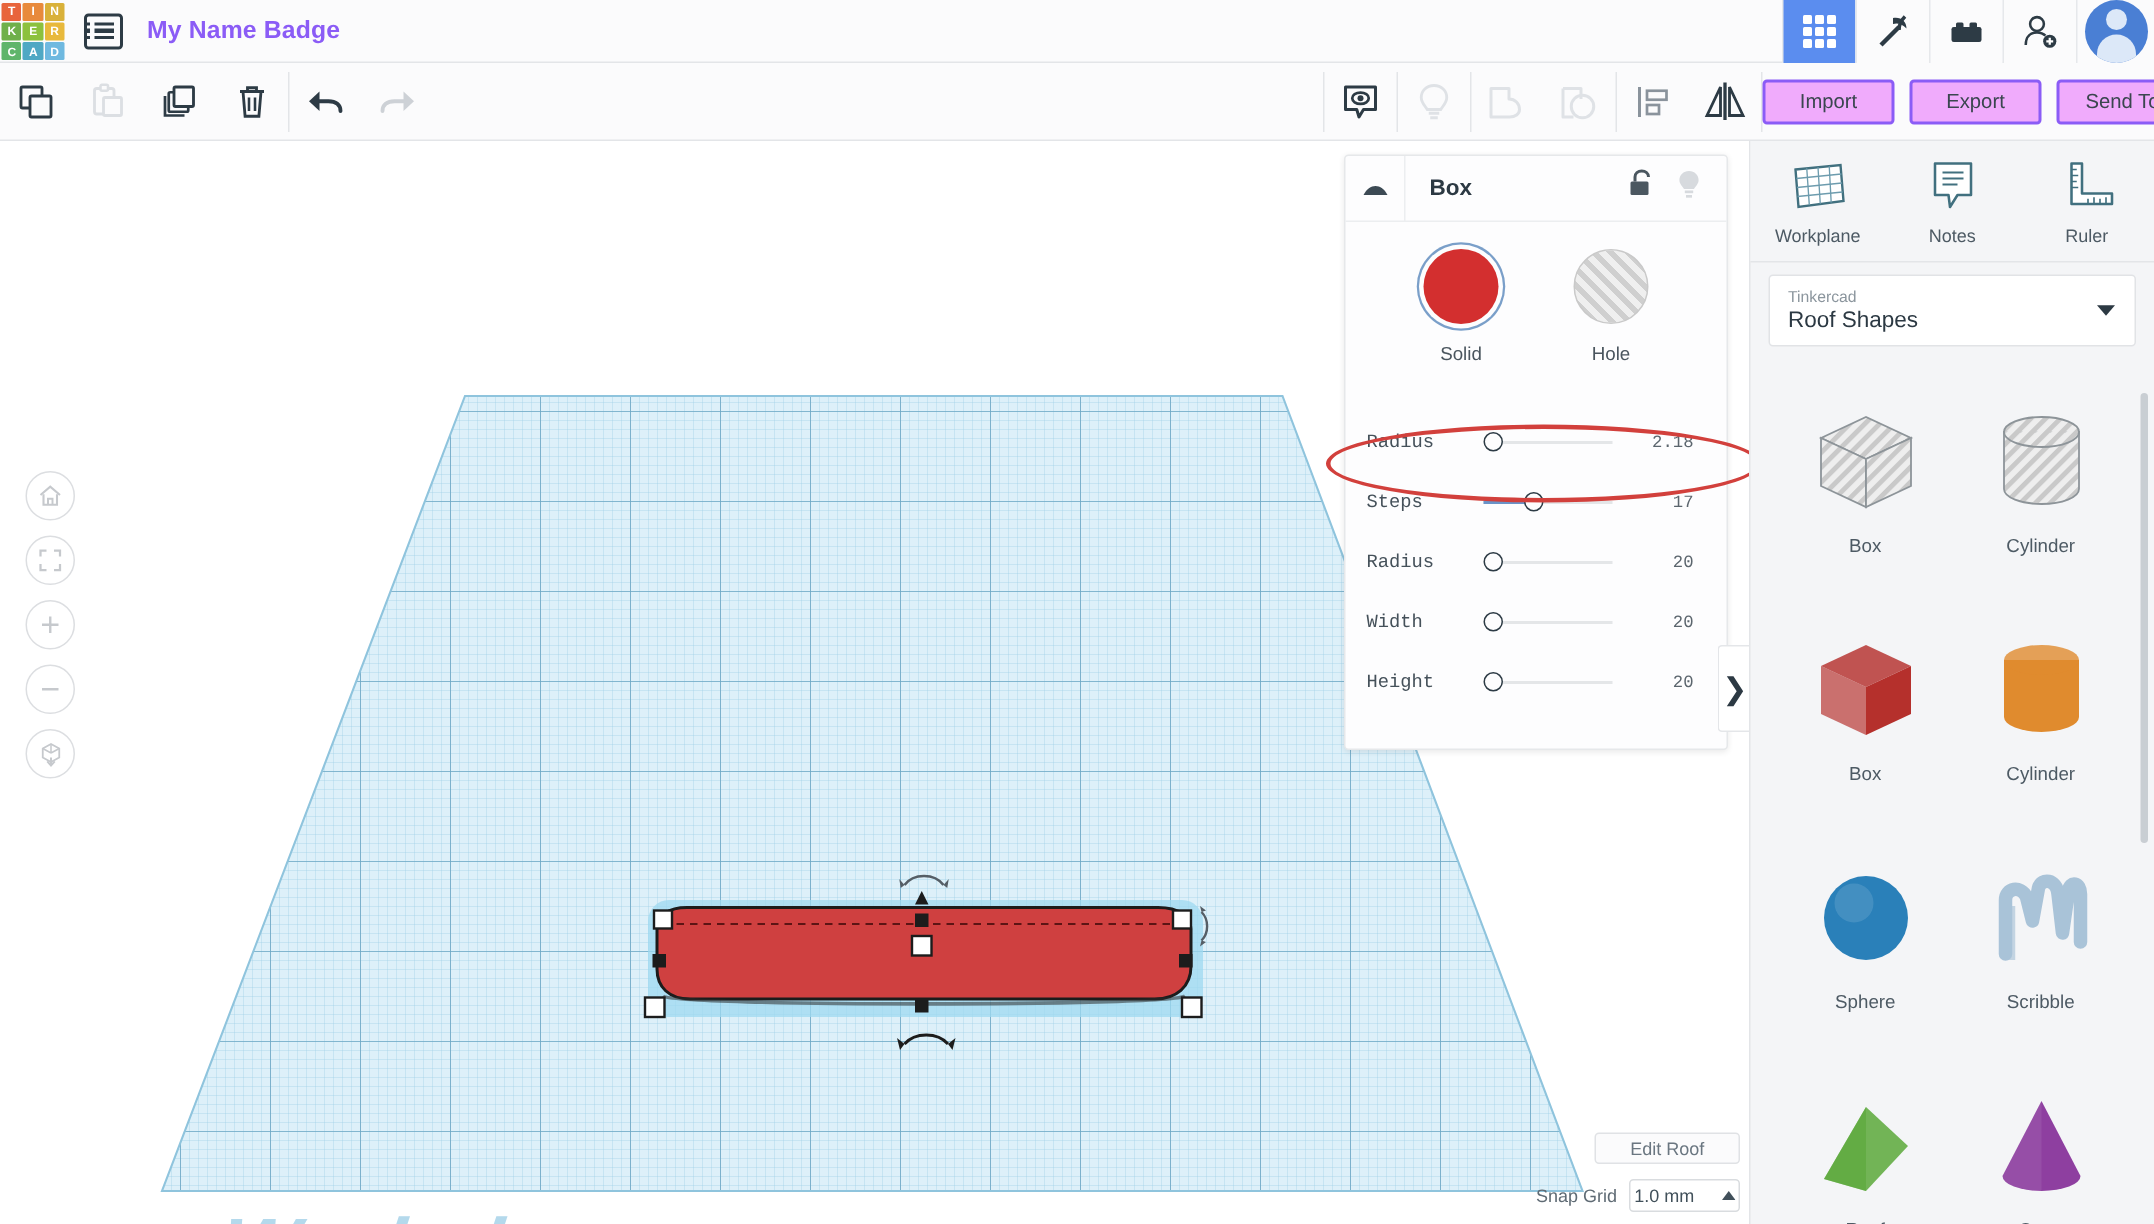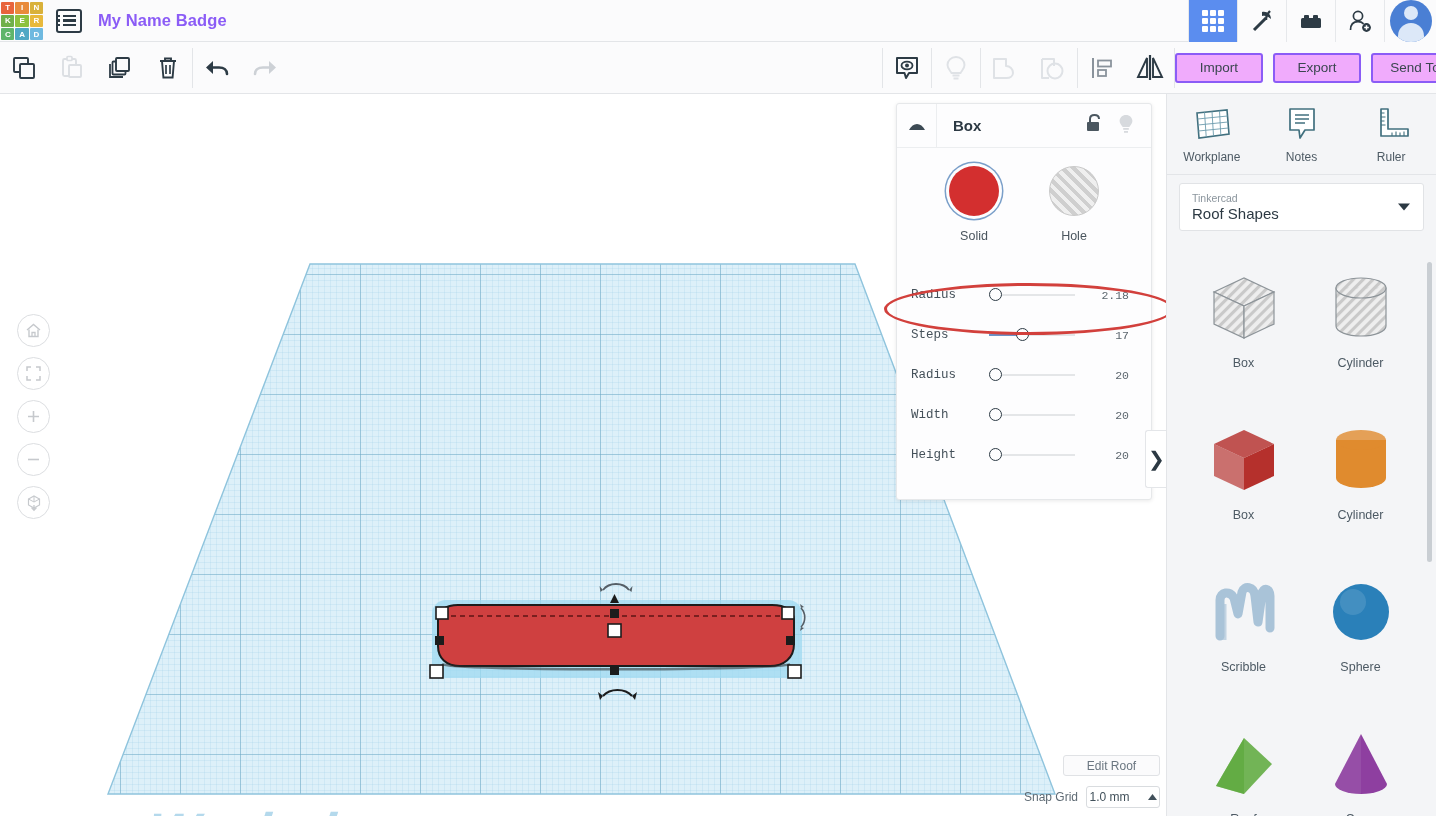--- a/index.html
+++ b/index.html
@@ -662,31 +662,31 @@
           </div>
           <div class="shape-cell">
             <div><svg width="80" height="76" viewBox="0 0 80 76">
                 <path d="M15 18 H65 V56 A25 10 0 0 1 15 56 Z" fill="#e08b2e"></path>
                 <ellipse cx="40" cy="18" rx="25" ry="10" fill="#e08b2e" opacity="0.8"></ellipse>
               </svg></div>
             <div class="nm">Cylinder</div>
           </div>
           <div class="shape-cell">
             <div><svg width="80" height="76" viewBox="0 0 80 76">
+                <circle cx="40" cy="38" r="28" fill="#2a80b9"></circle>
+                <circle cx="32" cy="28" r="13" fill="#ffffff" opacity="0.12"></circle>
+              </svg></div>
+            <div class="nm">Sphere</div>
+          </div>
+          <div class="shape-cell">
+            <div><svg width="80" height="76" viewBox="0 0 80 76">
                 <path d="M16 62 L16 26 C16 18 26 16 30 24 L34 40 L38 18 C40 11 50 12 51 22 L54 48 L58 20 C59 13 66 14 66 22 L66 54" stroke="#a9c3d8" stroke-width="9" fill="none" stroke-linejoin="round" stroke-linecap="round"></path>
                 <path d="M20 66 L20 30" stroke="#a9c3d8" stroke-width="5" opacity="0.65"></path>
               </svg></div>
             <div class="nm">Scribble</div>
-          </div>
-          <div class="shape-cell">
-            <div><svg width="80" height="76" viewBox="0 0 80 76">
-                <circle cx="40" cy="38" r="28" fill="#2a80b9"></circle>
-                <circle cx="32" cy="28" r="13" fill="#ffffff" opacity="0.12"></circle>
-              </svg></div>
-            <div class="nm">Sphere</div>
           </div>
           <div class="shape-cell">
             <div><svg width="80" height="76" viewBox="0 0 80 76">
                 <polygon points="12,60 40,12 68,38 40,68" fill="#5aa83a" opacity="0.85"></polygon>
                 <polygon points="12,60 40,12 40,68" fill="#5aa83a" opacity="0.62"></polygon>
               </svg></div>
             <div class="nm">Roof</div>
           </div>
           <div class="shape-cell">
             <div><svg width="80" height="76" viewBox="0 0 80 76">

